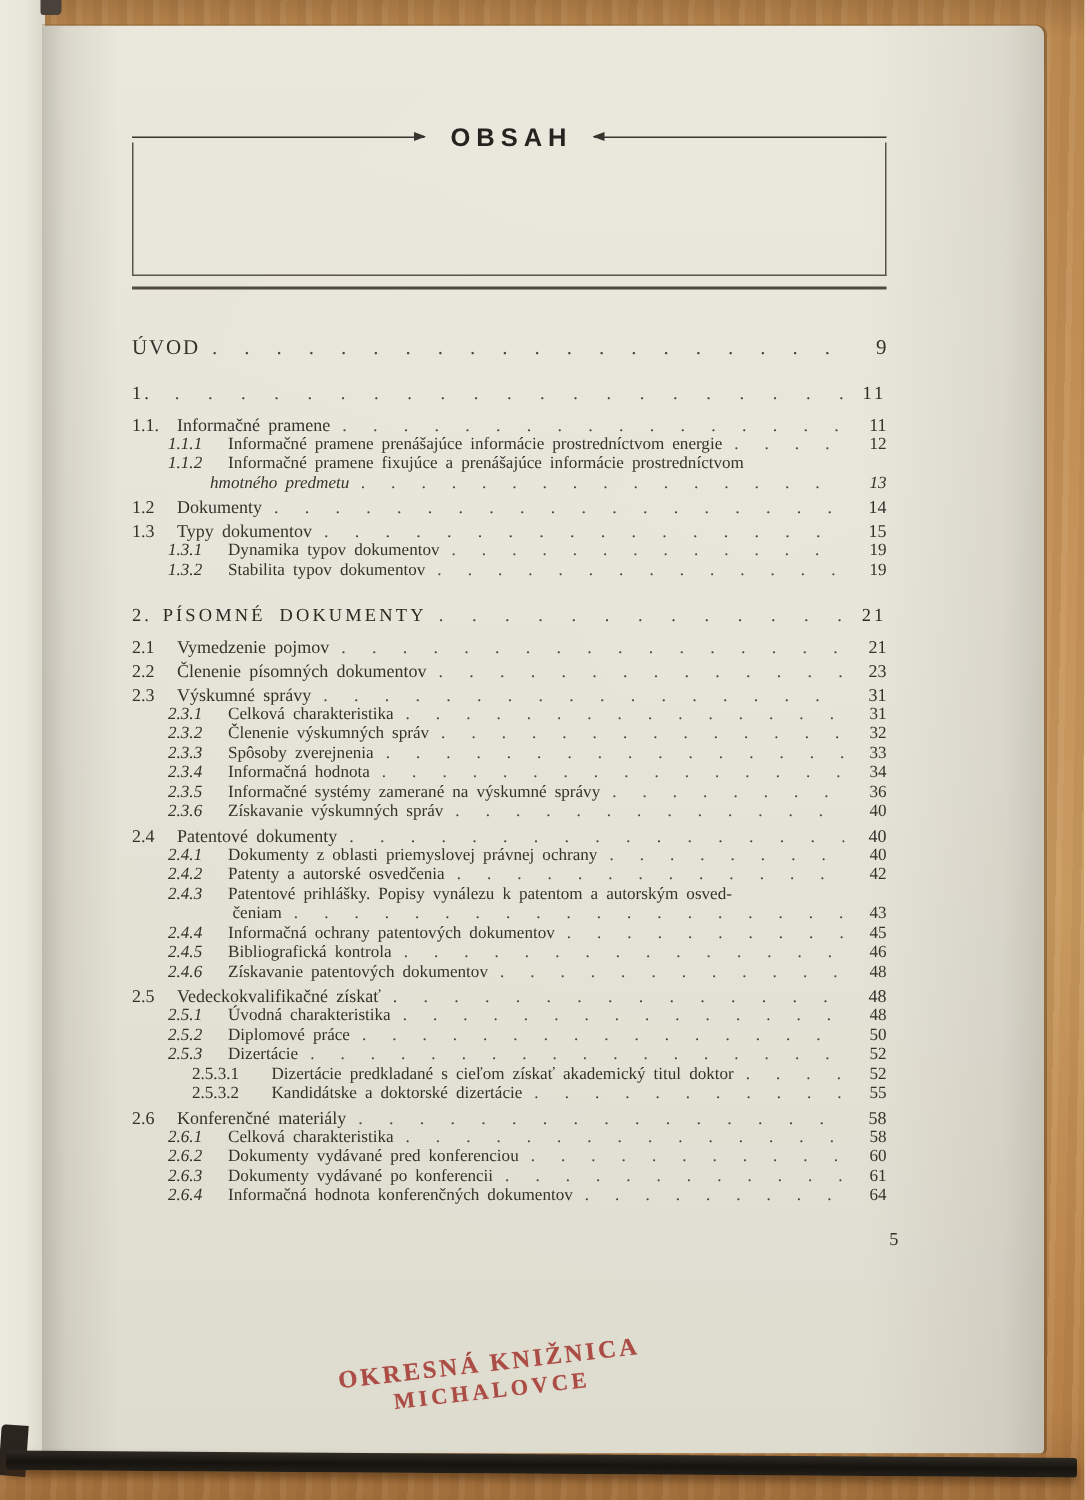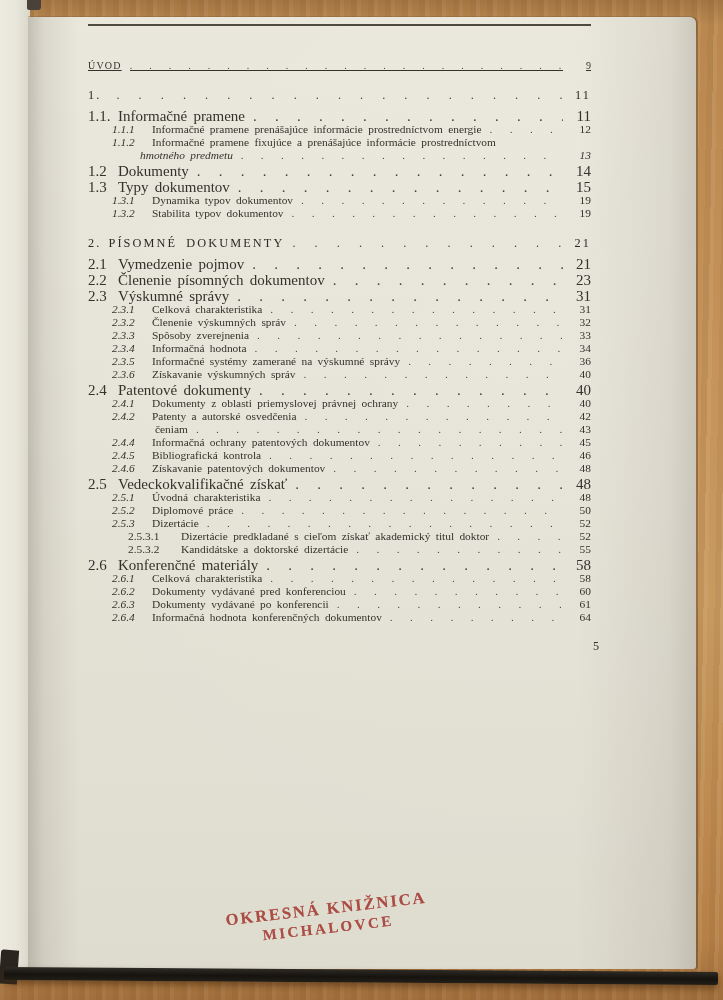--- a/index.html
+++ b/index.html
@@ -74,25 +74,25 @@
   
   .row{display:flex;align-items:baseline;}
   .row .num{flex:none;}
   .row .lbl{flex:0 1 auto;min-width:0;}
   .row .dots{
     flex:1 1 0;min-width:0;overflow:hidden;white-space:nowrap;
     color:#474439;letter-spacing:6px;margin:0 2px 0 8px;
   }
   .row .pg{flex:none;width:26px;text-align:right;}
 
-  .row.l0{margin-top:33px;margin-bottom:10px;font-size:10px;text-decoration:underline;}
+  .row.l0{margin-top:33px;margin-bottom:10px;font-size:14px;}
   .row.l0 .lbl{letter-spacing:1.2px;}
   .row.heading{margin-top:17px;margin-bottom:8px;font-size:12.3px;letter-spacing:2.1px;word-spacing:4px;color:#2c2a24;}
   .row.heading .num{margin-right:7px;}
-  .row.l1{margin-top:3px;font-size:15px;}
+  .row.l1{margin-top:3px;font-size:12px;}
   .row.l1 .num{min-width:30px;}
   .row.l2 .num{min-width:40px;font-style:italic;}
   .row.l3 .num{min-width:53px;}
   .row.l2{padding-left:24px;}
   .row.l3{padding-left:40px;}
   .row.cont1{padding-left:52px;font-style:italic;}
   .row.cont2{padding-left:67px;}
 
   .footer-pg{margin-top:16px;margin-right:-8px;text-align:right;font-size:12.2px;}
 
@@ -107,20 +107,27 @@
 </style>
 </head>
 <body>
 
 <div class="left-sheet"></div>
 <div class="notch"></div>
 
 <div class="page">
   <div class="content">
 
+    <div class="obsah-box">
+      <div class="obsah-head">
+        <div class="aline larr"></div>
+        <div class="obsah-title">OBSAH</div>
+        <div class="aline rarr"></div>
+      </div>
+    </div>
     <div class="rule2"></div>
 
     <div id="toc">
         <div class="row l0">
           <span class="lbl">ÚVOD</span>
           <span class="dots">. . . . . . . . . . . . . . . . . . . . . . . . . . . . . . . . . . . . . . . . . . . . . . . . . . . . . . . . . . . .</span>
           <span class="pg">9</span>
         </div>
         <div class="row heading">
           <span class="num">1.</span>
@@ -242,20 +249,24 @@
           <span class="num">2.4.1</span>
           <span class="lbl">Dokumenty z oblasti priemyslovej právnej ochrany</span>
           <span class="dots">. . . . . . . . . . . . . . . . . . . . . . . . . . . . . . . . . . . . . . . . . . . . . . . . . . . . . . . . . . . .</span>
           <span class="pg">40</span>
         </div>
         <div class="row l2">
           <span class="num">2.4.2</span>
           <span class="lbl">Patenty a autorské osvedčenia</span>
           <span class="dots">. . . . . . . . . . . . . . . . . . . . . . . . . . . . . . . . . . . . . . . . . . . . . . . . . . . . . . . . . . . .</span>
           <span class="pg">42</span>
+        </div>
+        <div class="row l2">
+          <span class="num">2.4.3</span>
+          <span class="lbl">Patentové prihlášky. Popisy vynálezu k patentom a autorským osved-</span>
         </div>
         <div class="row cont2">
           <span class="lbl">čeniam</span>
           <span class="dots">. . . . . . . . . . . . . . . . . . . . . . . . . . . . . . . . . . . . . . . . . . . . . . . . . . . . . . . . . . . .</span>
           <span class="pg">43</span>
         </div>
         <div class="row l2">
           <span class="num">2.4.4</span>
           <span class="lbl">Informačná ochrany patentových dokumentov</span>
           <span class="dots">. . . . . . . . . . . . . . . . . . . . . . . . . . . . . . . . . . . . . . . . . . . . . . . . . . . . . . . . . . . .</span>

